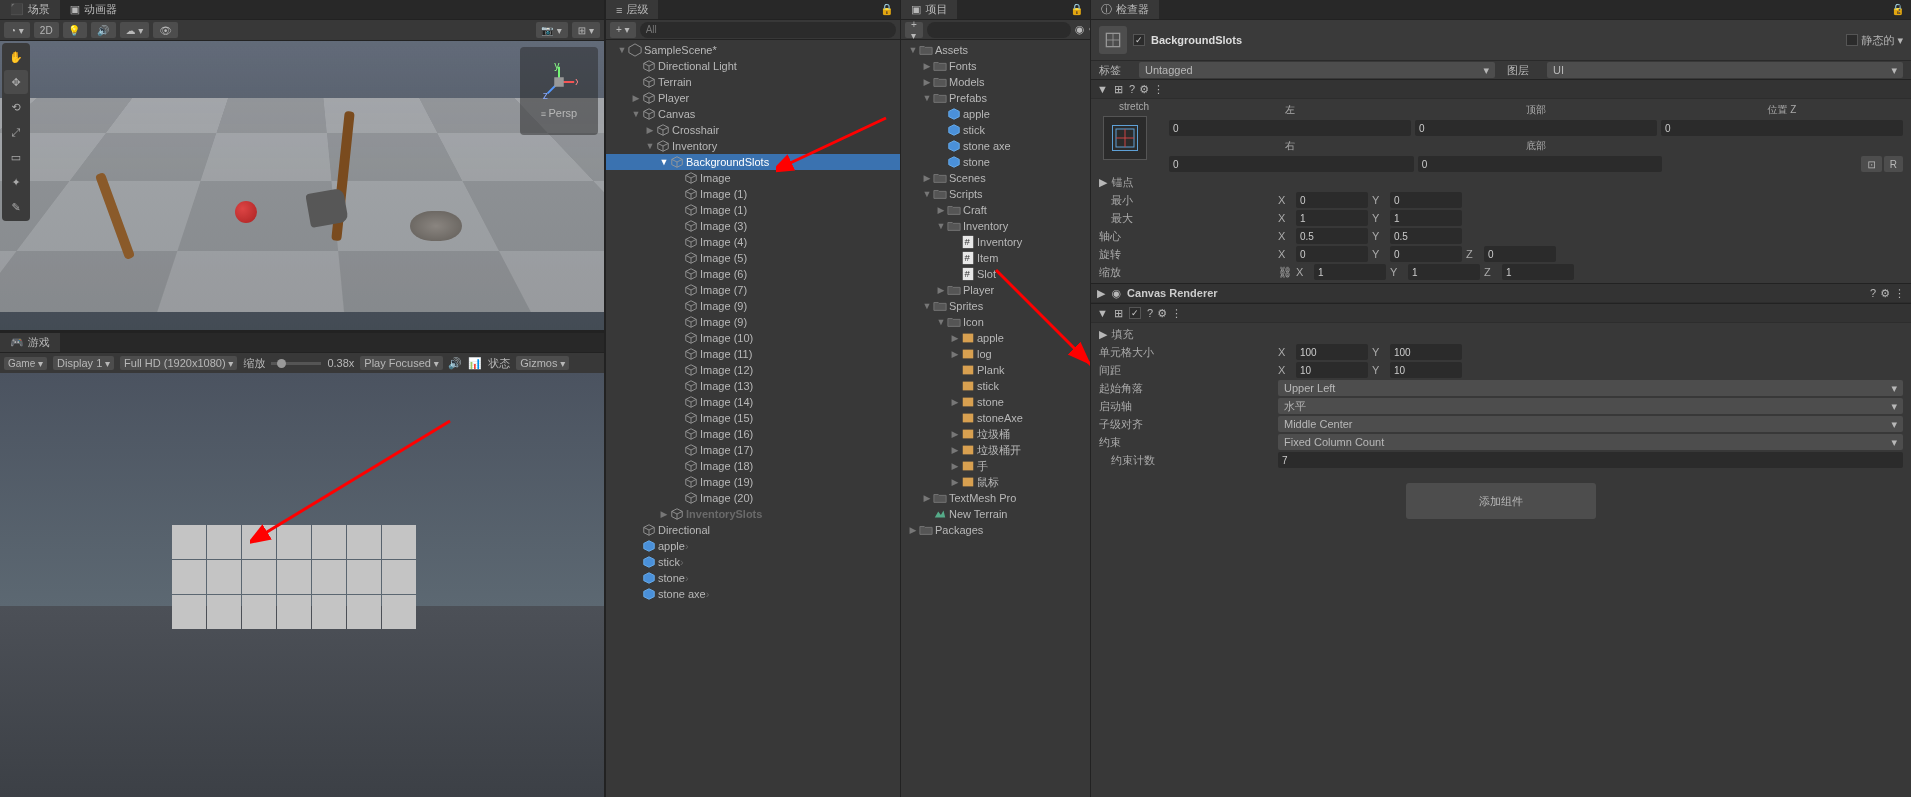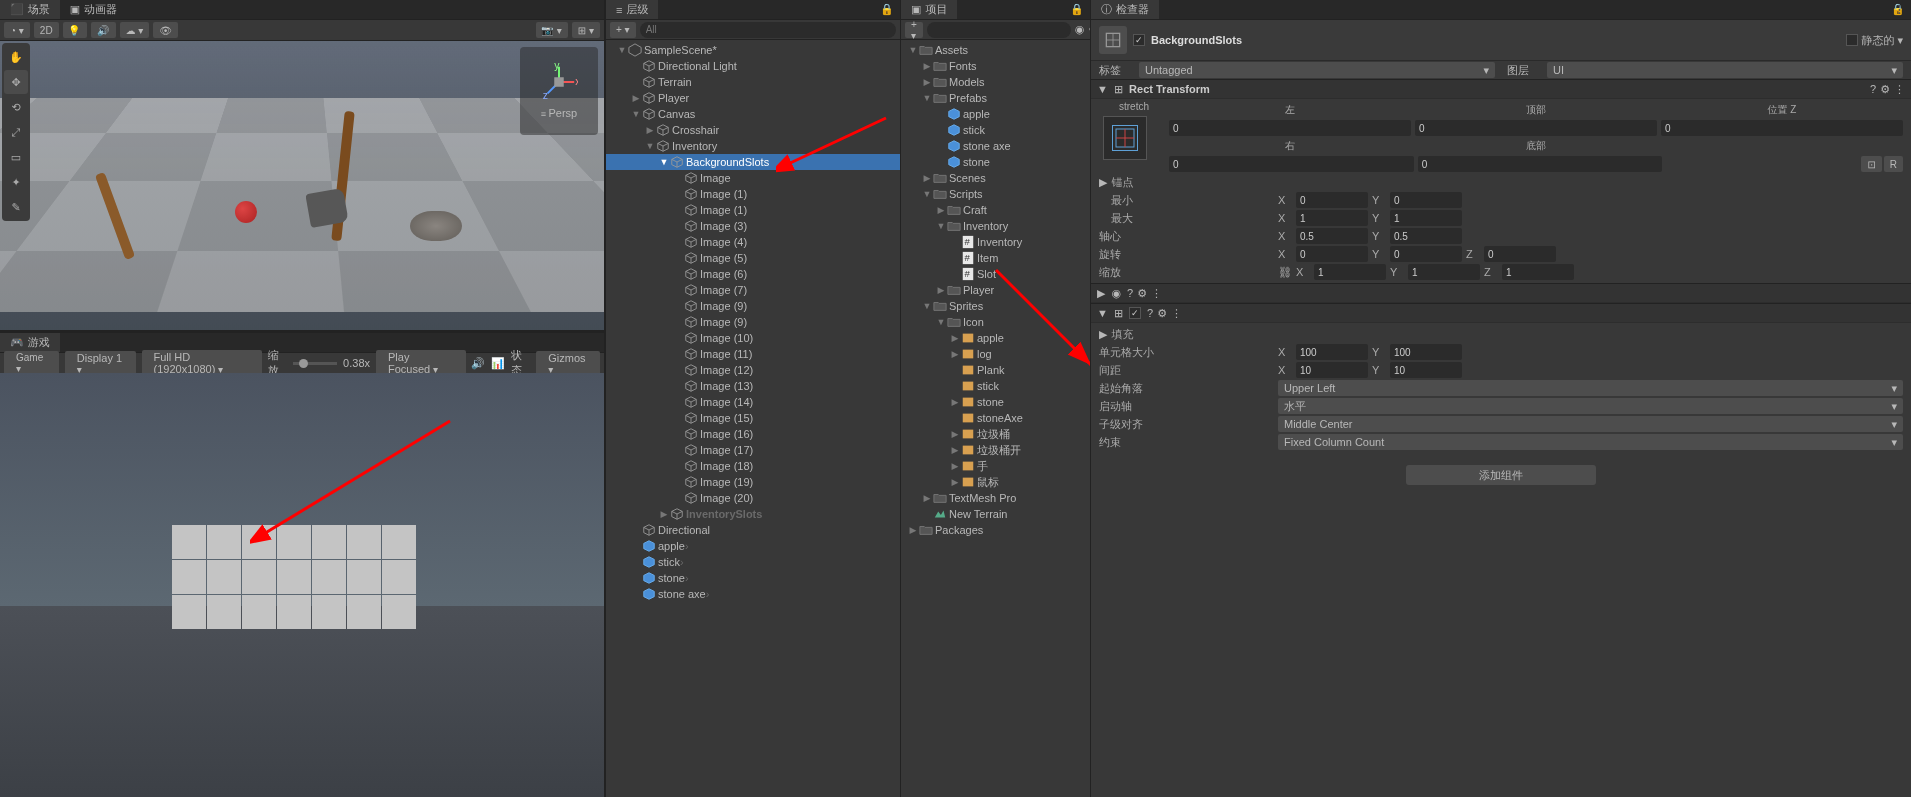--- a/index.html
+++ b/index.html
@@ -30,21 +30,21 @@
 .scene-obj { position:absolute; }
 .apple-obj { left:235px; top:160px; width:22px; height:22px; border-radius:50%; background: radial-gradient(circle at 35% 35%, #d44, #a22); }
 .stick-obj { left:110px; top:130px; width:10px; height:90px; background:#8a5a2a; border-radius:4px; transform: rotate(-20deg); }
 .stick2-obj { left:338px; top:70px; width:10px; height:130px; background:#7a4b1e; border-radius:4px; transform: rotate(6deg); }
 .axe-obj { left:308px; top:150px; width:38px; height:34px; background:#575757; border-radius:4px 8px 8px 4px; transform: rotate(-10deg); }
 .stone-obj { left:410px; top:170px; width:52px; height:30px; background: radial-gradient(#8a8580,#615d58); border-radius:50%/60%; }
 
 
 .game-view { flex: 1; background: #4f5a63; position: relative; display:flex; flex-direction:column;}
 .game-toolbar { background:#383838; height:20px; display:flex; align-items:center; gap:6px; padding:0 4px; font-size:10px; }
-.game-dd { background:#4d4d4d; padding:1px 12px; border-radius:2px; font-size:10px;}
+.game-dd { background:#4d4d4d; padding:1px 4px; border-radius:2px; font-size:10px;}
 .game-content { flex:1; position:relative; background: linear-gradient(#4b5360 0%, #5c6872 55%, #4c5057 55%, #3c4046 100%); }
 .inventory-grid { position:absolute; left:172px; top:152px; display:grid; grid-template-columns: repeat(7, 34px); gap:1px; }
 .slot { width:34px; height:34px; background:#c4c4c4; }
 
 
 .search-row { background:#383838; height:20px; display:flex; align-items:center; padding:0 4px; border-bottom:1px solid #222; gap:4px; }
 .search-input { flex:1; background:#2b2b2b; border:none; color:#999; height:16px; padding:0 6px; border-radius:8px; font-size:10px; outline:none;}
 .list { flex:1; overflow:auto; padding-top:2px;}
 .list-item { display:flex; align-items:center; height:16px; padding-left:4px; cursor:pointer; white-space:nowrap;}
 .list-item.selected { background:#3a72b0; color:#fff; }
@@ -68,21 +68,21 @@
 .comp-header .title { font-weight:bold; color:#ccc; flex:1;}
 .comp-header .icons { display:flex; gap:4px; color:#888;}
 .comp-body { padding:2px 8px;}
 .prop-row { display:flex; align-items:center; height:18px; gap:4px; }
 .prop-label { width:175px; color:#aaa; padding-left:12px;}
 .num-label { color:#aaa; width:14px; }
 .num-field { background:#2b2b2b; border:none; color:#ccc; height:16px; width:72px; padding:0 4px; border-radius:2px; font-size:10px; outline:none;}
 .dd-field { background:#4d4d4d; color:#ccc; height:16px; flex:1; padding:0 6px; border-radius:2px; font-size:10px; display:flex; align-items:center; justify-content:space-between;}
 .anchor-box { width: 44px; height: 44px; background: #2b2b2b; border:1px solid #555; margin:4px; display:flex; align-items:center; justify-content:center; position:relative;}
 .anchor-inner { width:26px; height:26px; border:1px solid #5ea0d6; display:flex; align-items:center; justify-content:center;}
-.add-comp-btn { margin:12px auto; width:190px; height:20px; background:#4d4d4d; border-radius:3px; display:flex; align-items:center; justify-content:center; }
+.add-comp-btn { margin:12px auto; width:190px; height:36px; background:#4d4d4d; border-radius:3px; display:flex; align-items:center; justify-content:center; }
 .footer-sec { background:#333; height:18px; display:flex; align-items:center; padding:0 8px; font-weight:bold; border-top:1px solid #222;}
 
 
 .arrow-red { position:absolute; pointer-events:none; }
 
 
 .panel-dragger { position:absolute; right:6px; top:3px; color:#555; }
 
 svg.ico { width:14px; height:14px; }
 .checkbox { width:12px; height:12px; background:#2b2b2b; border:1px solid #555; display:inline-block; }
@@ -935,21 +935,20 @@
       <span style="width:36px; margin-left:8px;">图层</span>
       <div class="insp-dd">
           <span>UI</span>
           <span>▾</span>
         </div>
     </div>
 
     <div class="comp-header">
       <span>▼</span>
       <span>⊞</span>
-      <span class="title">Rect Transform</span>
       <div class="icons">
           <span>?</span>
           <span>⚙</span>
           <span>⋮</span>
         </div>
     </div>
     <div class="comp-body">
       <div style="display:flex;">
         <div style="width:70px;">
           <div class="sub-lbl" style="text-align:center;">stretch</div>
@@ -1031,20 +1030,21 @@
         <span class="num-label">Y</span>
           <input class="num-field" value="1" style="">
         <span class="num-label">Z</span>
           <input class="num-field" value="1" style="">
       </div>
     </div>
 
     <div class="comp-header">
       <span>▶</span>
       <span>◉</span>
+      <span class="title">Canvas Renderer</span>
       <div class="icons">
           <span>?</span>
           <span>⚙</span>
           <span>⋮</span>
         </div>
     </div>
 
     <div class="comp-header">
       <span>▼</span>
       <span>⊞</span>
@@ -1095,20 +1095,24 @@
             <span>▾</span>
           </div>
       </div>
       <div class="prop-row">
           <span class="prop-label" style="padding-left:0">约束</span>
         <div class="dd-field">
             <span>Fixed Column Count</span>
             <span>▾</span>
           </div>
       </div>
+      <div class="prop-row">
+          <span class="prop-label">约束计数</span>
+        <input class="num-field" style="flex: 1 1 0%;" value="7">
+      </div>
     </div>
 
     <div class="add-comp-btn">
         <span>添加组件</span>
       </div>
 
     <div style="flex:1"></div>
     <div style="height:16px; background:#383838;"></div>
   </div>
 </div>

